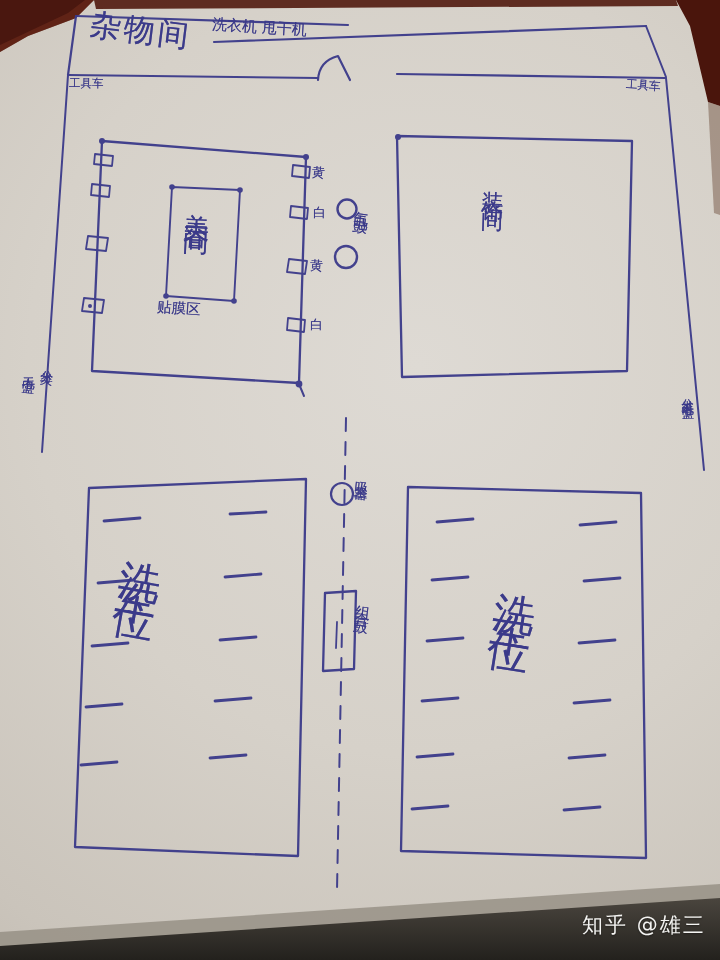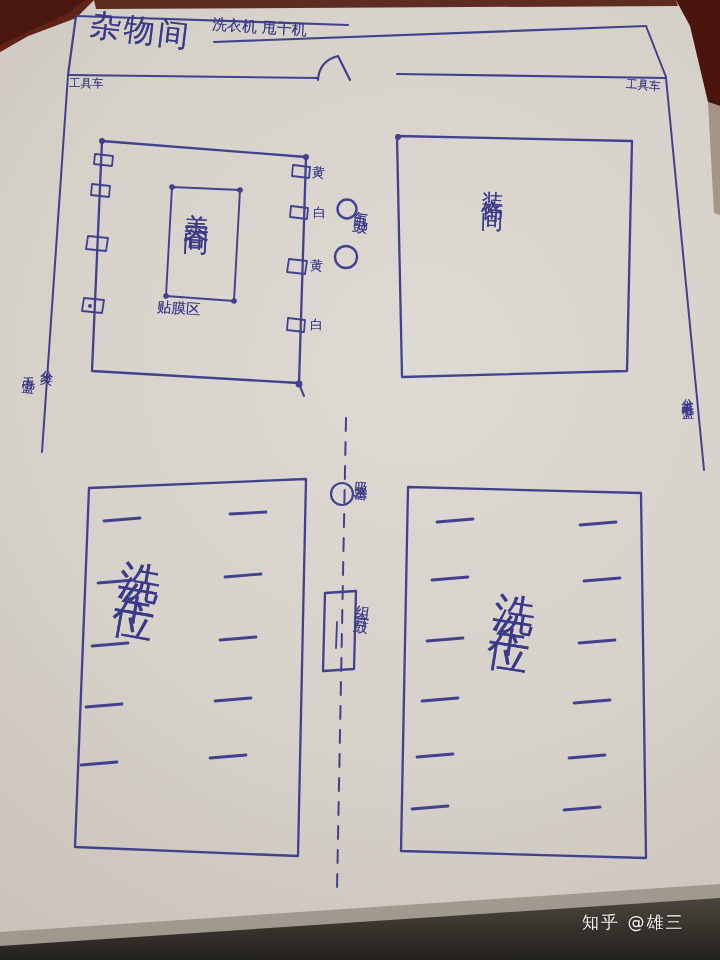--- a/index.html
+++ b/index.html
@@ -8,21 +8,21 @@
     background:radial-gradient(120% 90% at 58% 38%, #dedad4 0%, #d6d1c9 45%, #cac4bb 78%, #bcb5ab 100%);
     font-family:"DejaVu Sans",sans-serif;
   }
   .stage svg{position:absolute;left:0;top:0;}
   .lbl{
     position:absolute;color:#3b3a8a;line-height:1.05;white-space:nowrap;
     text-shadow:0 0 .5px rgba(59,58,138,.65);
   }
   .v{writing-mode:vertical-rl;text-orientation:upright;}
   .wm{
-    position:absolute;color:#f4f4f2;letter-spacing:2px;font-size:17px;
+    position:absolute;color:#f4f4f2;letter-spacing:2px;font-size:21px;
     text-shadow:0 1px 2px rgba(0,0,0,.4);
   }
 </style>
 </head>
 <body>
 
 <div class="stage">
 
   <svg width="720" height="960" viewBox="0 0 720 960">
     <defs>

